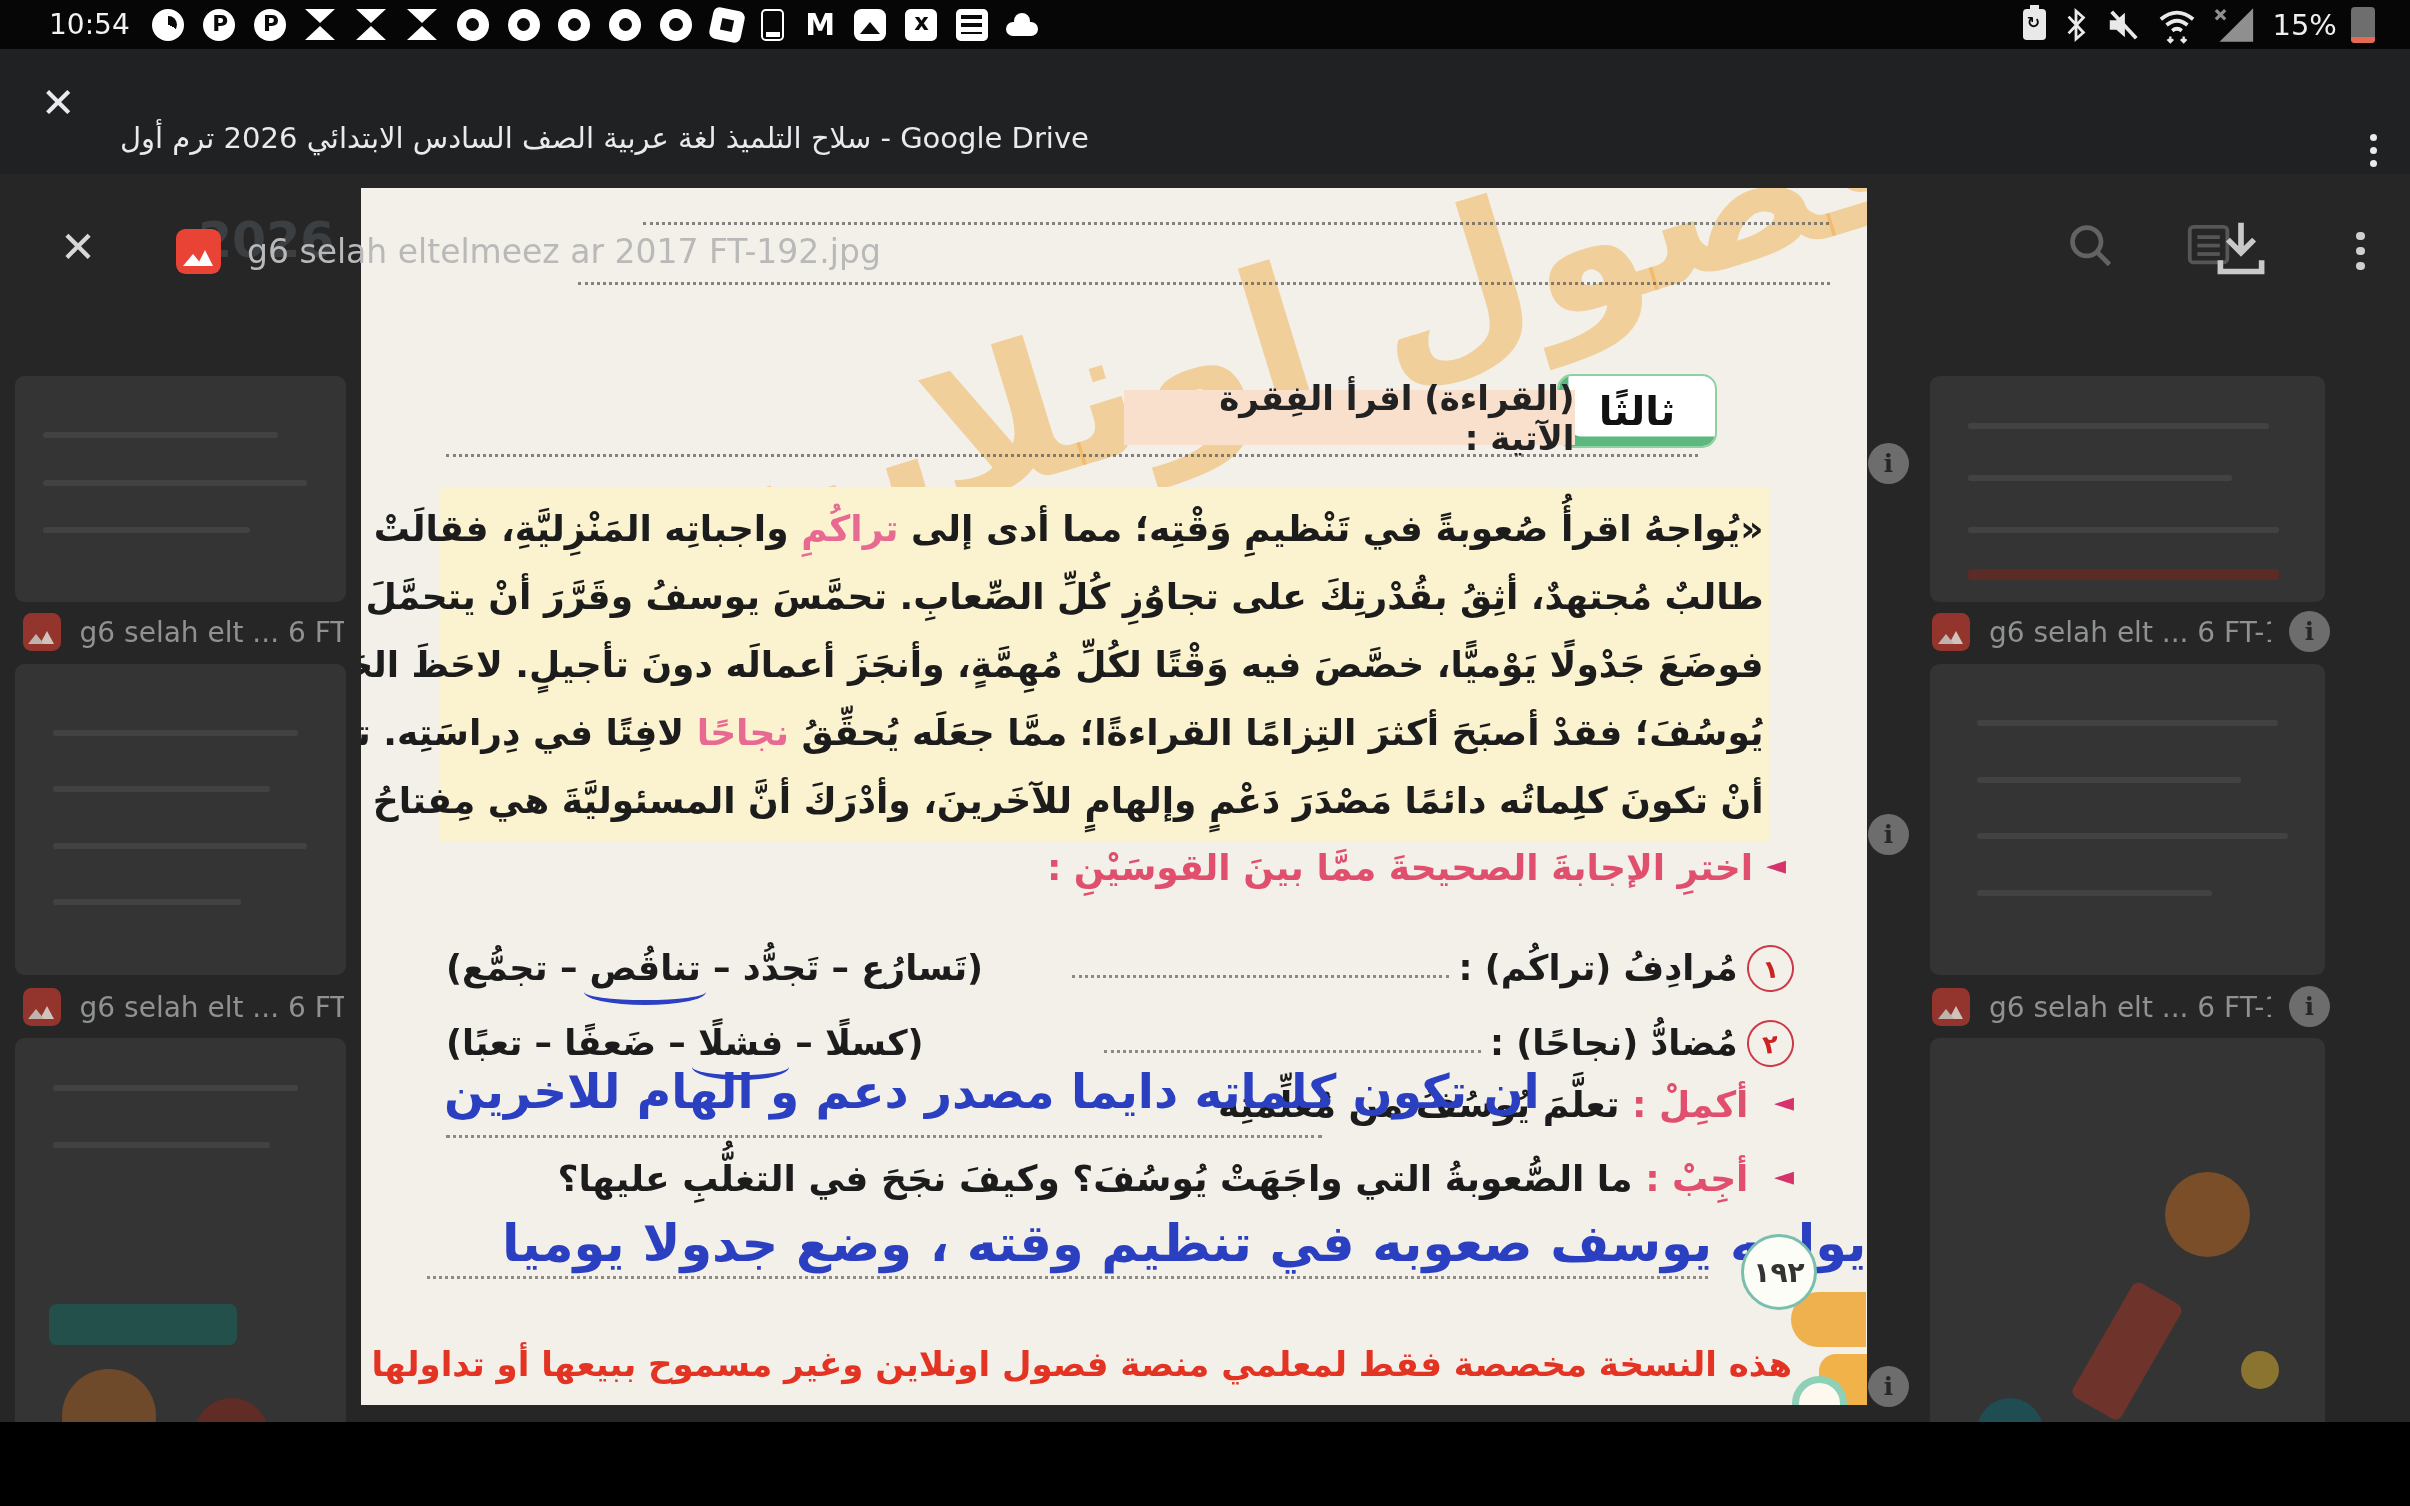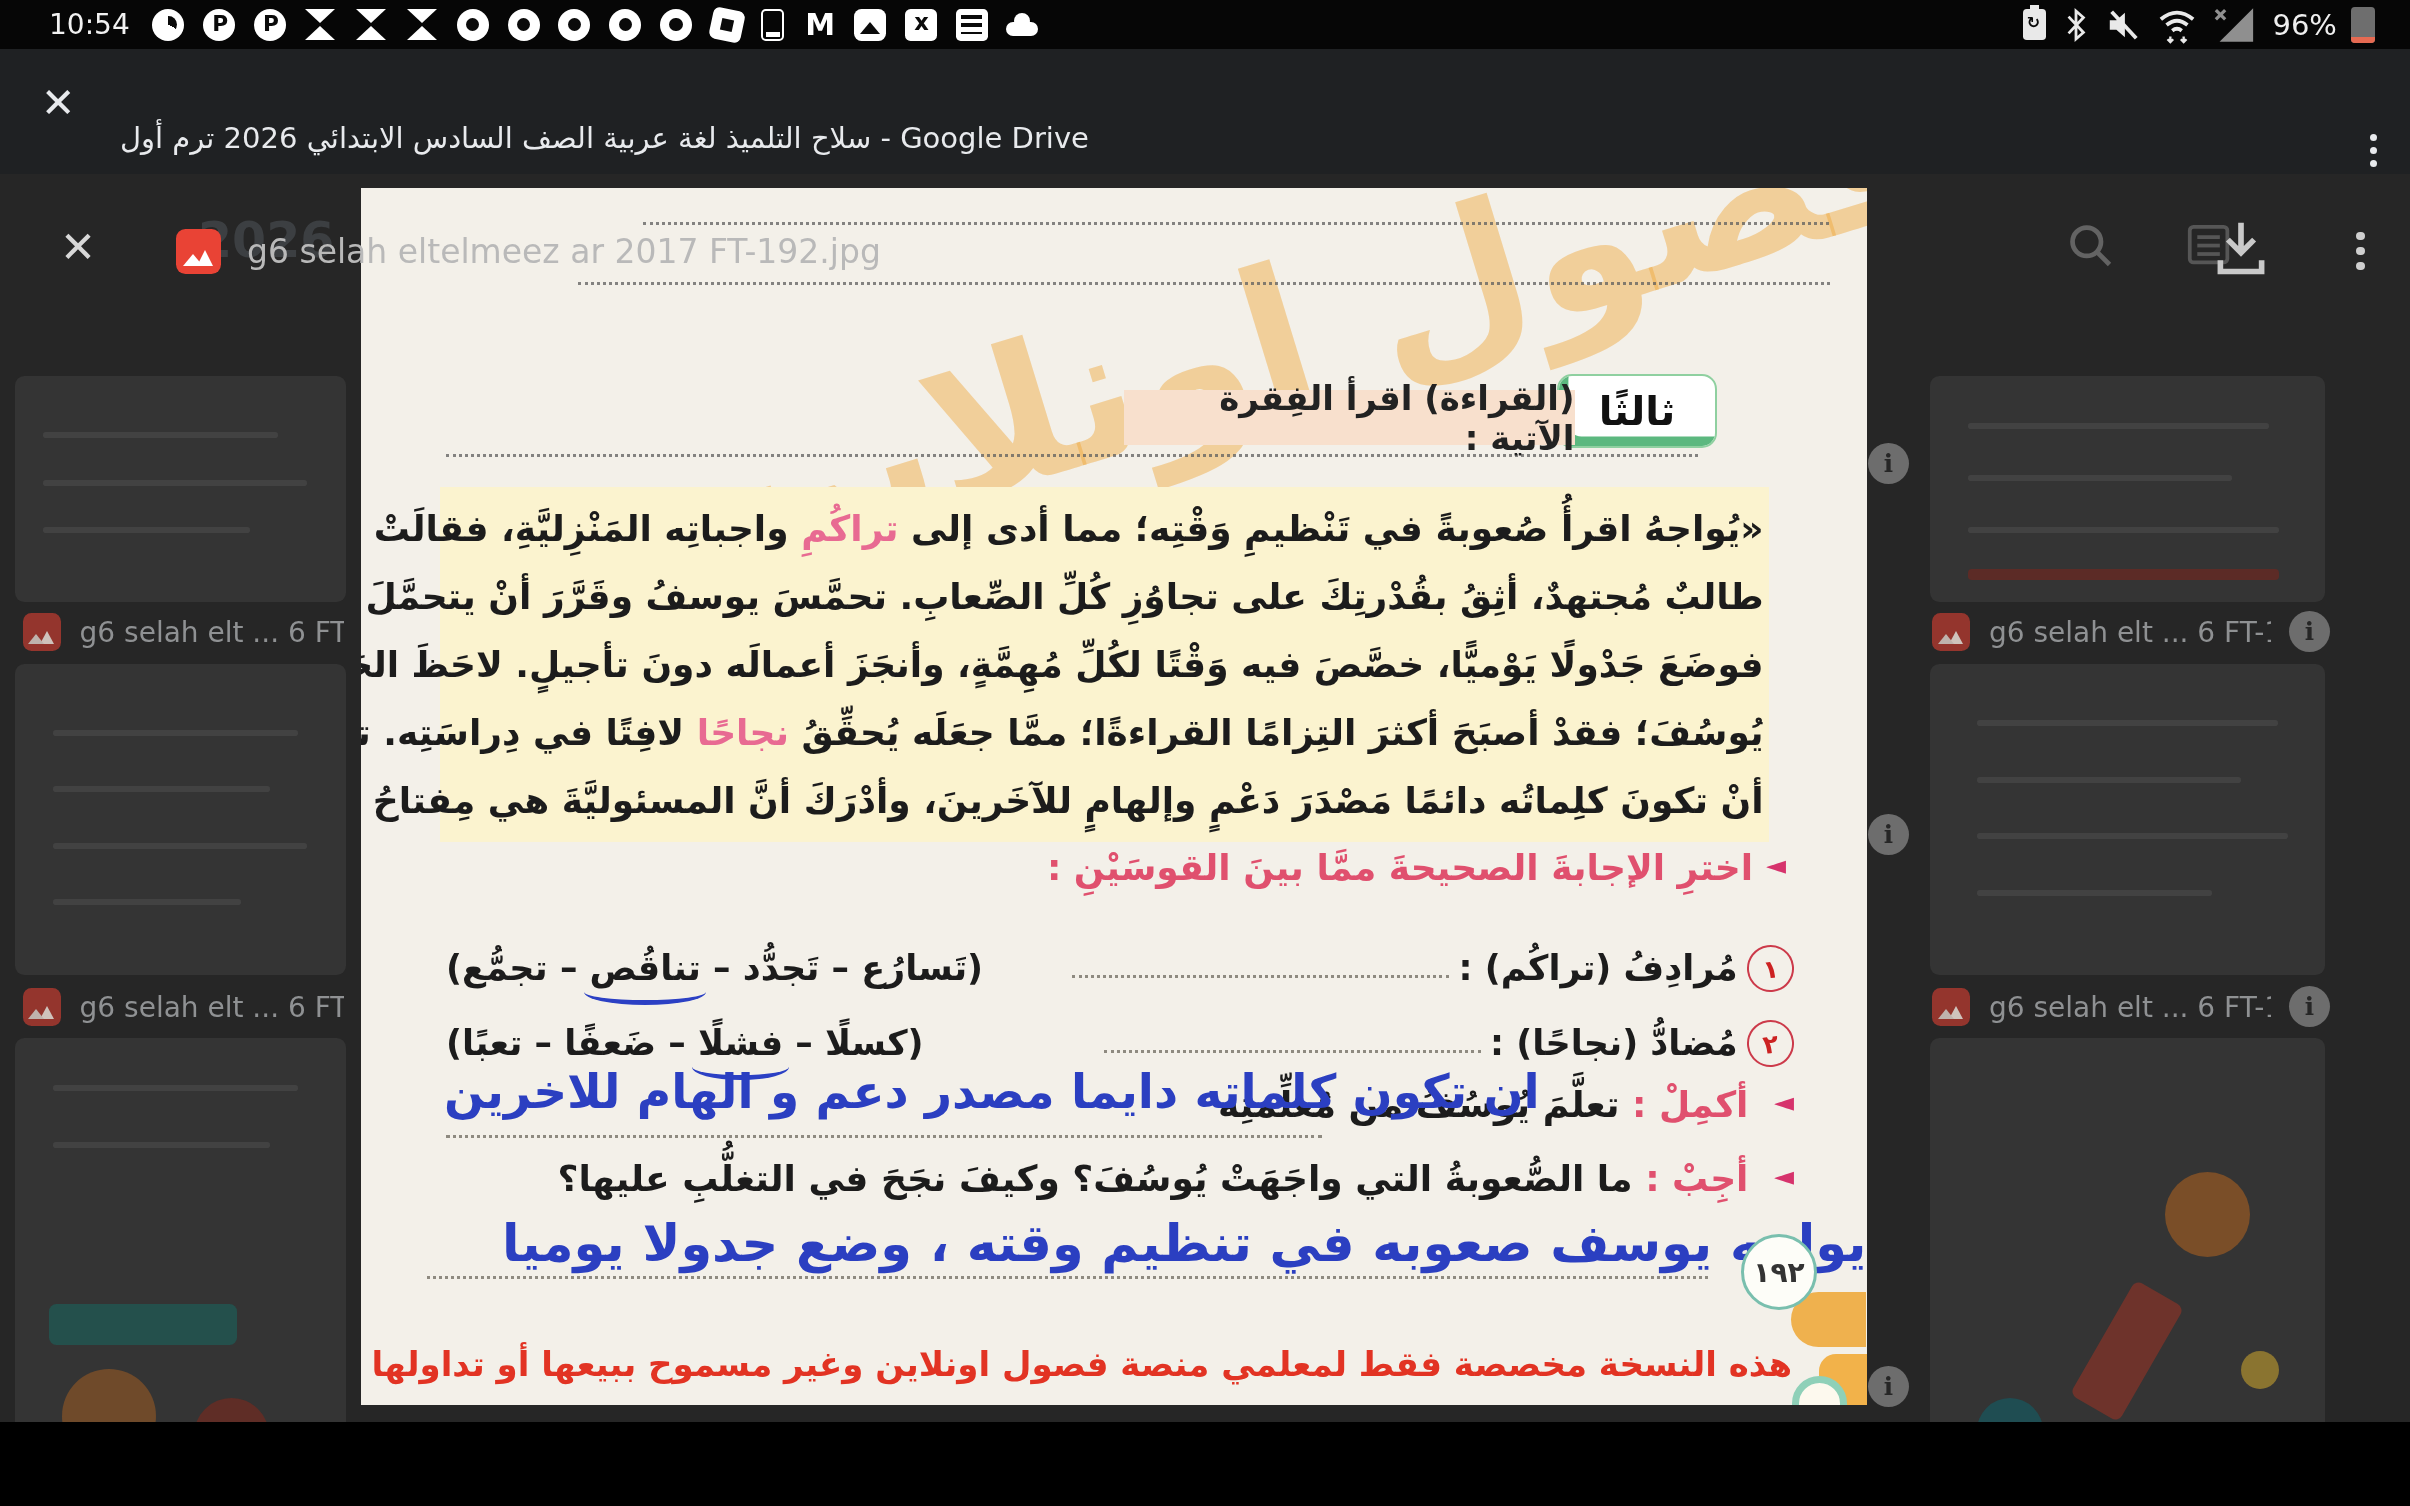--- a/index.html
+++ b/index.html
@@ -200,21 +200,21 @@
           <path d="M16 26 Q21 22 26 26" stroke="#e9e9e9" stroke-width="4" fill="none"></path>
           <path d="M14 32 l0 6 M11 35 l3 3 l3 -3 M28 38 l0 -6 M25 35 l3 3 l3 -3" stroke="#e9e9e9" stroke-width="2.5" fill="none"></path>
         </svg>
       </span>
       <span class="ric">
         <svg width="41" height="38" viewBox="0 0 44 40">
             <polygon points="42,2 42,38 6,38" fill="#8f8f8f"></polygon>
             <path d="M2 4 l10 10 M12 4 l-10 10" stroke="#8f8f8f" stroke-width="3.5"></path>
           </svg>
       </span>
-      <span class="pct">96%</span>
+      <span class="pct">15%</span>
       <span class="ric">
           <i class="ic-battery"></i>
         </span>
     </span>
   </div>
 
   <div class="browser-header">
     <span class="bh-close">✕</span>
     <div class="bh-title">سلاح التلميذ لغة عربية الصف السادس الابتدائي 2026 ترم أول - Google Drive</div>
     <div class="bh-url">drive.google.com</div>

